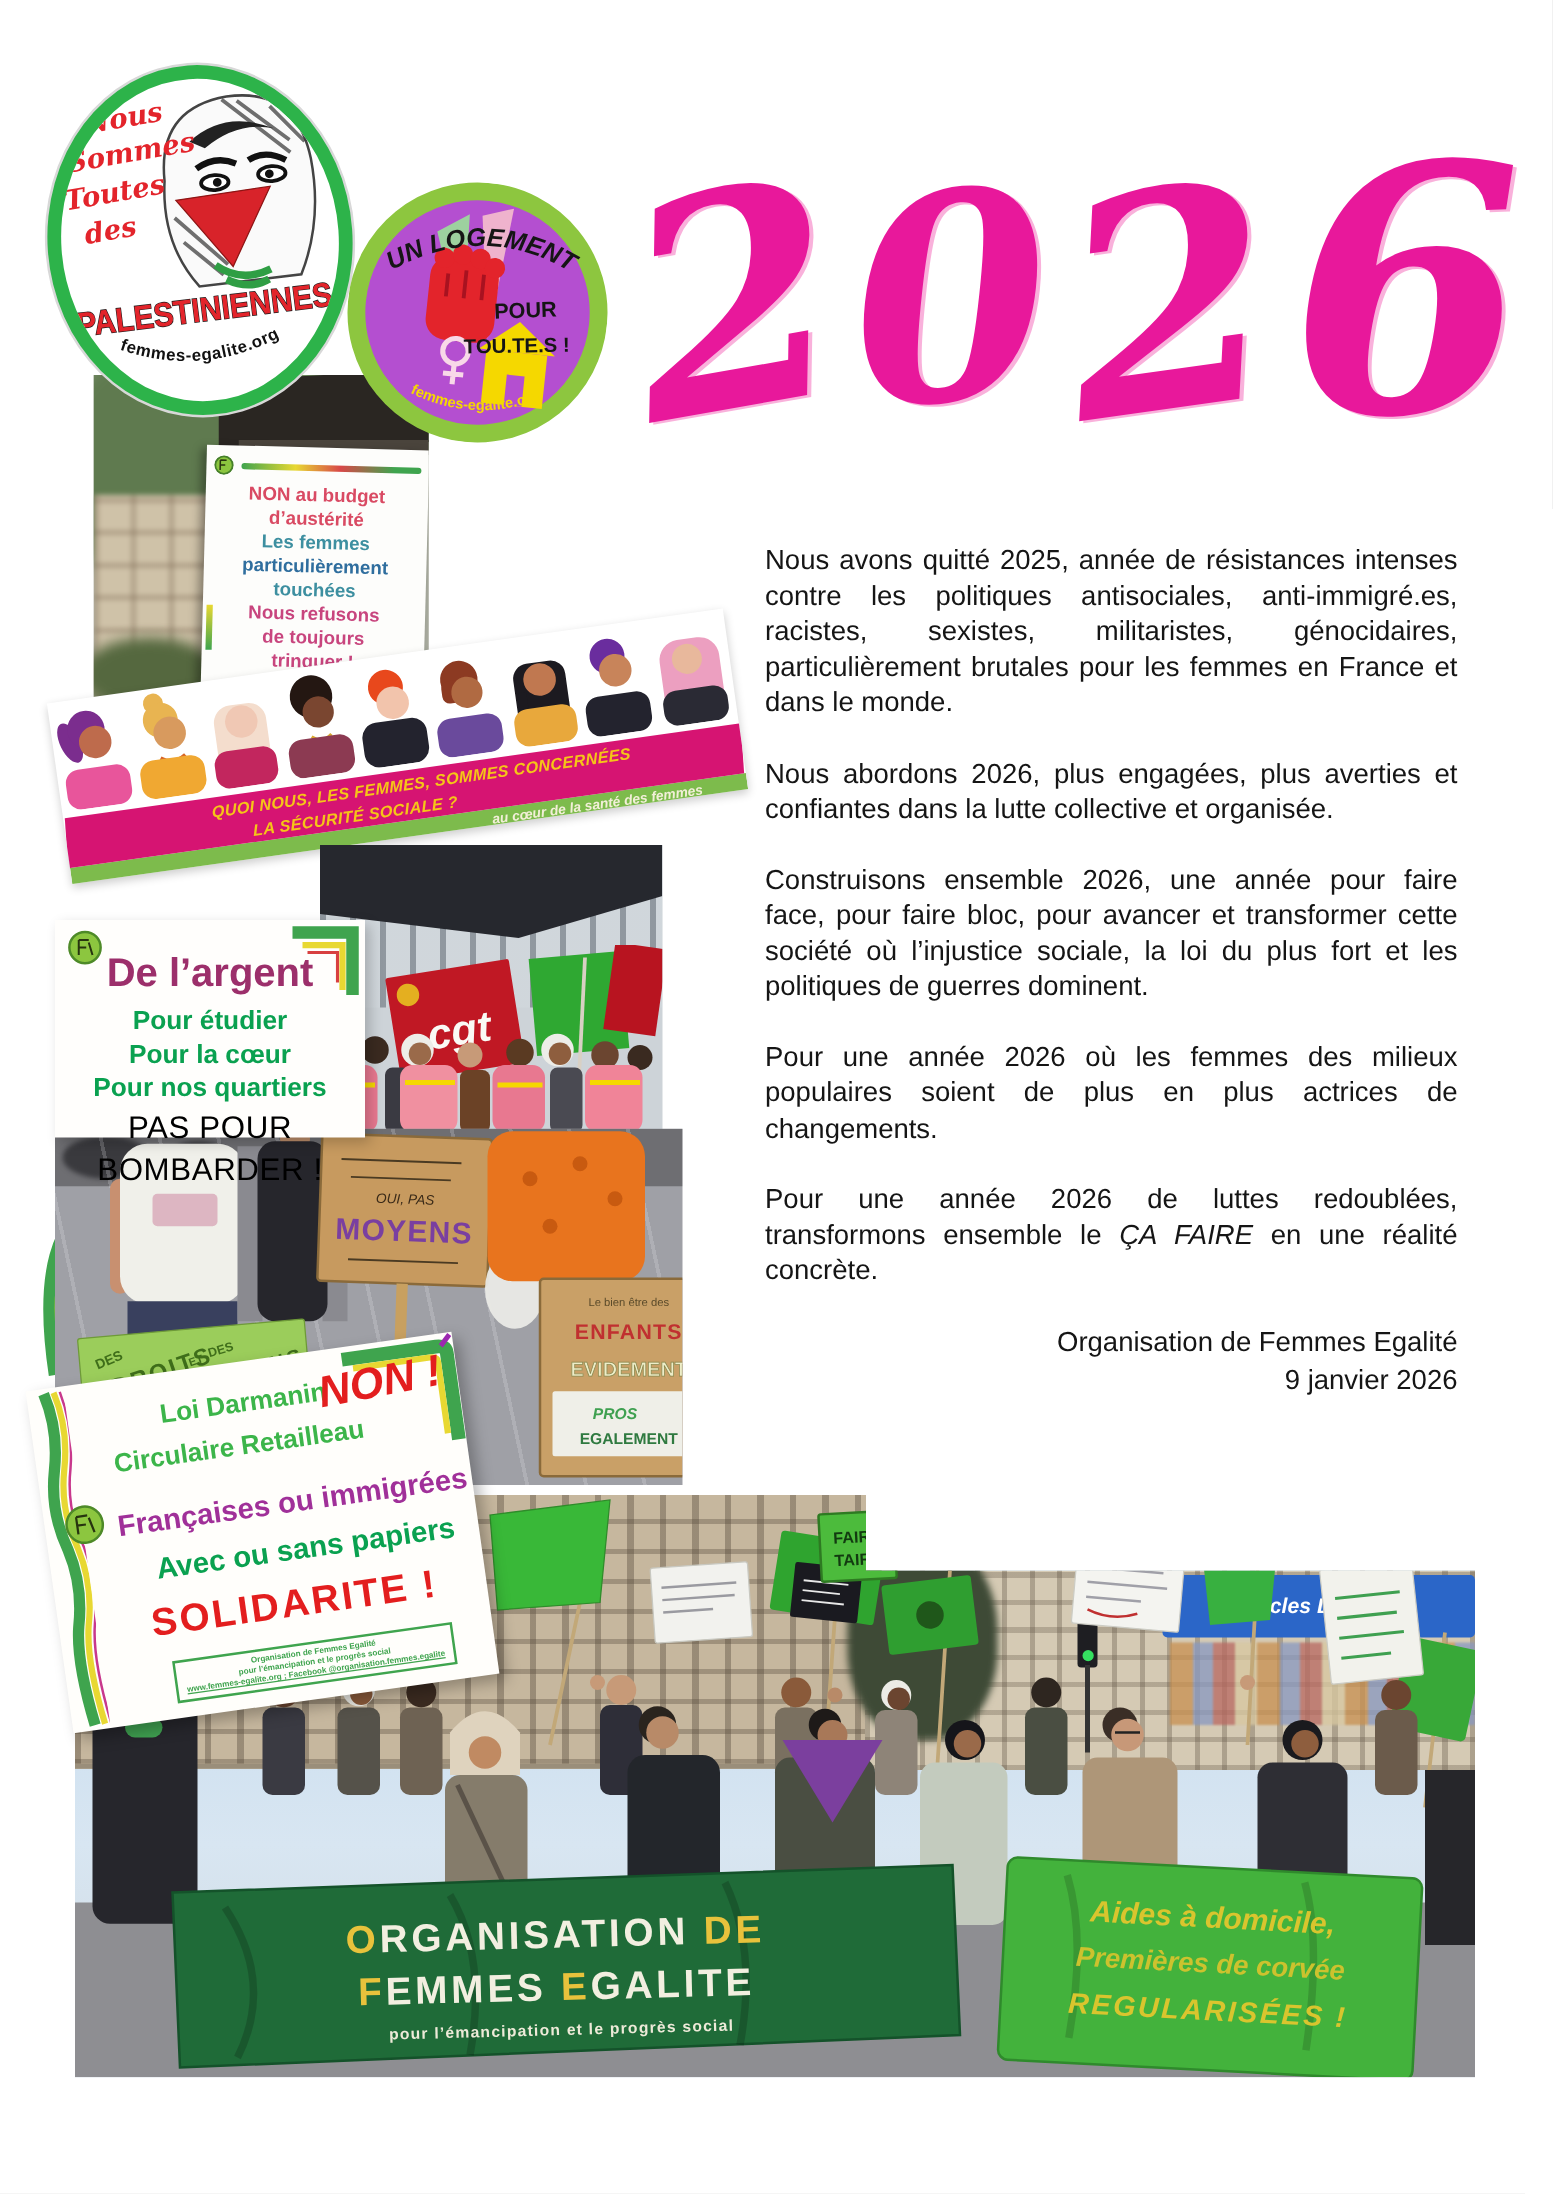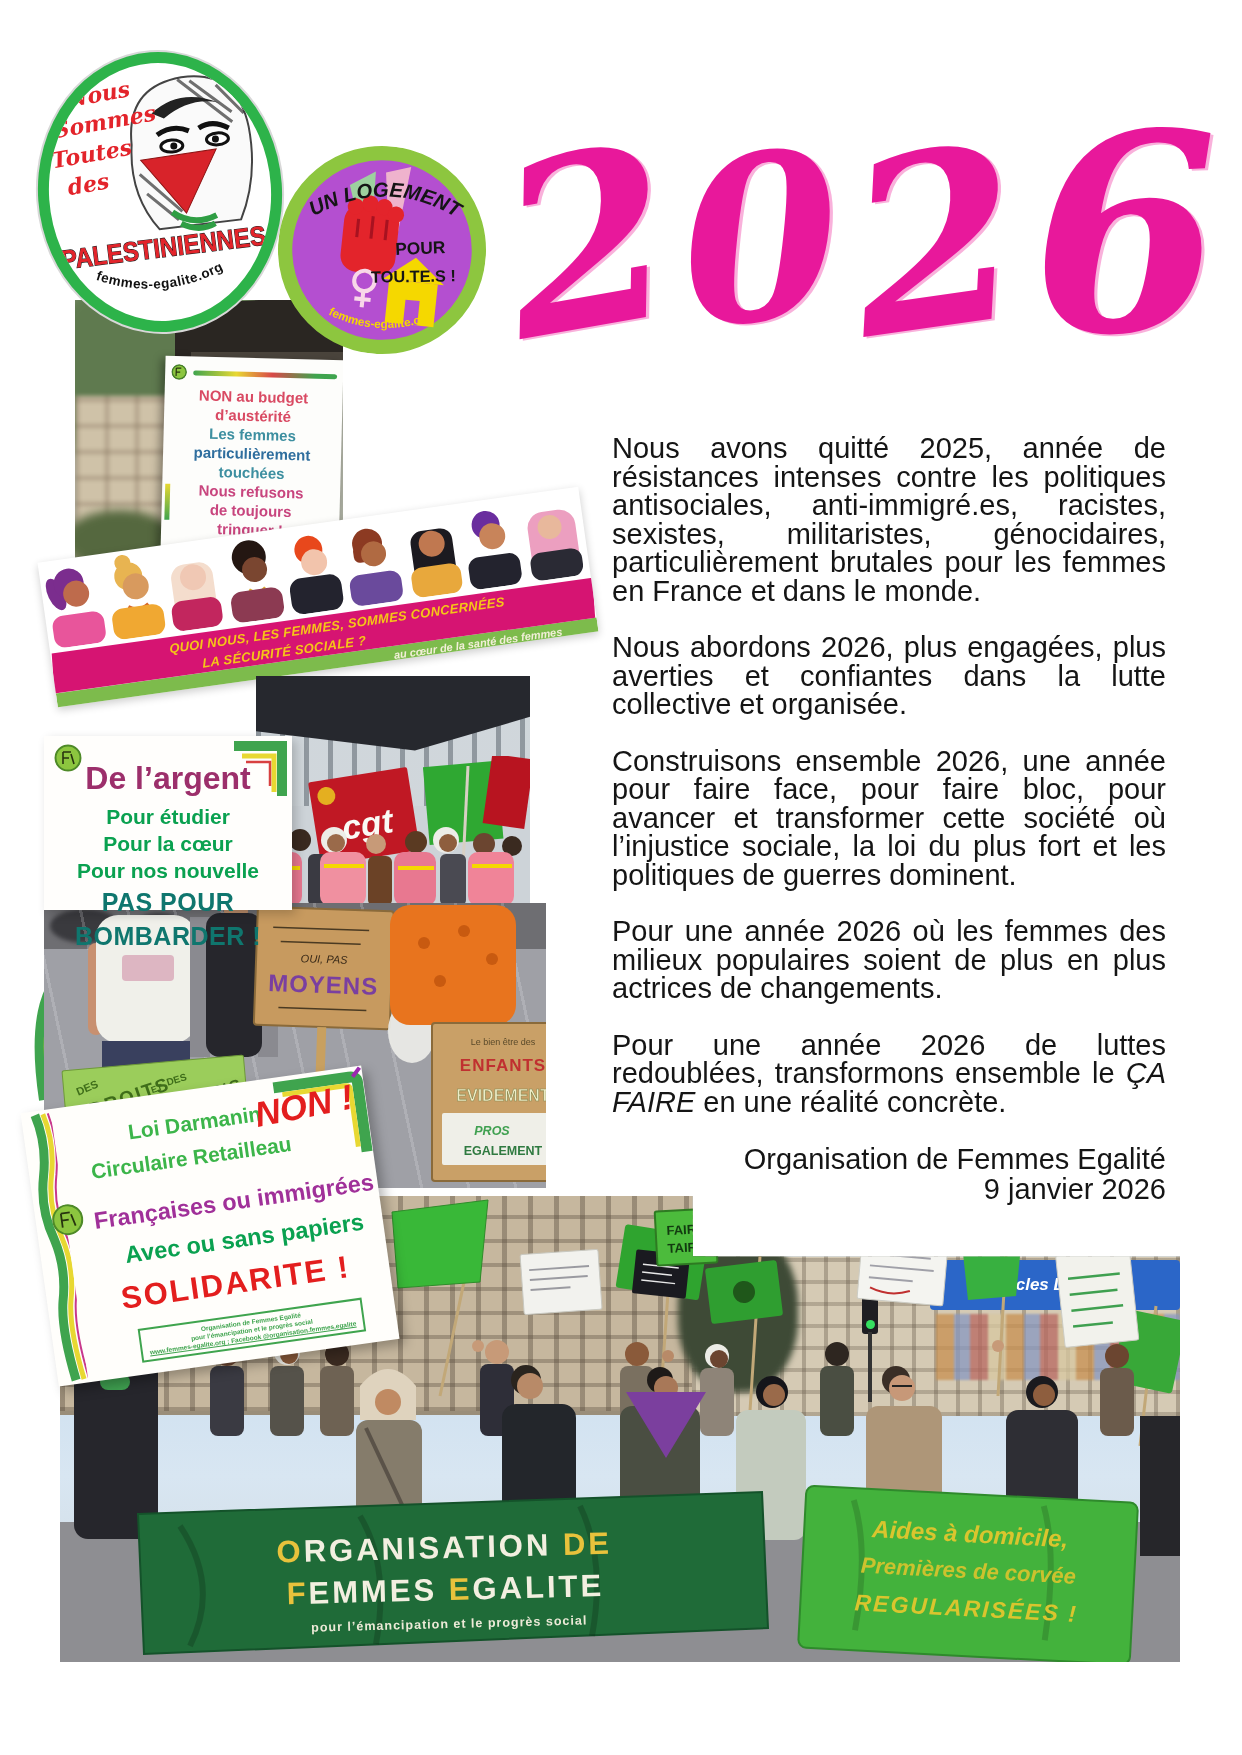--- a/index.html
+++ b/index.html
@@ -55,21 +55,21 @@
   .bw-l1{padding-left:118px;padding-top:2px;}
   .bw-l2{padding-left:150px;}
   .bw-strip{height:18px;background:#7DBB4C;color:#F2EFD8;font-style:italic;font-weight:bold;font-size:11px;
     line-height:18px;text-align:right;padding-right:36px;}
 
   
   .poster-argent{position:absolute;left:44px;top:736px;width:248px;height:174px;background:#FFFEFC;z-index:4;
     box-shadow:4px 4px 10px rgba(0,0,0,.2);text-align:center;}
   .pa-title{margin:24px 0 6px;font-size:32px;font-weight:bold;color:#9C2F6B;}
   .pa-item{font-size:21px;font-weight:bold;color:#0AA150;line-height:27px;}
-  .pa-warn{font-size:25px;font-weight:700;color:#0f766e;line-height:31px;letter-spacing:.5px;margin-top:3px;}
+  .pa-warn{font-size:25px;font-weight:400;color:#000000;line-height:31px;letter-spacing:.5px;margin-top:3px;}
 
   
   .photo-cgt{position:absolute;left:256px;top:676px;width:274px;height:230px;background:#CDD3D8;overflow:hidden;z-index:3;}
   .cgt-glass{position:absolute;left:0;top:0;right:0;height:130px;
     background:repeating-linear-gradient(90deg,rgba(70,80,90,.45) 0 5px,rgba(220,228,232,.2) 5px 24px);}
   .cgt-canopy{position:absolute;left:0;top:0;width:100%;height:120px;background:#26282E;
     clip-path:polygon(0 0,100% 0,100% 34%,58% 62%,0 46%);}
   .photo-cgt svg{position:absolute;left:0;bottom:0;}
 
   
@@ -113,21 +113,21 @@
   .pb-road{position:absolute;left:0;bottom:0;width:100%;height:140px;background:#8E8E92;}
   .pb-bin{position:absolute;left:14px;top:118px;width:84px;height:225px;background:#26262C;border-radius:14px;}
   .pb-bin i{position:absolute;left:26px;top:60px;width:30px;height:16px;background:#3FA050;border-radius:8px;display:block;}
   .pb-van{position:absolute;left:-10px;top:90px;width:80px;height:70px;background:#D8D8D4;filter:blur(2px);}
   .pb-tl{position:absolute;left:802px;top:88px;width:16px;height:50px;background:#1E1E22;border-radius:3px;}
   .pb-tl i{position:absolute;left:4px;bottom:5px;width:9px;height:9px;border-radius:50%;background:#35E060;display:block;}
   .pb-tlpole{position:absolute;left:808px;top:136px;width:4px;height:70px;background:#333;}
   .photo-bottom > svg{position:absolute;left:0;top:0;}
 
   
-  .message{position:absolute;left:612px;top:434px;width:554px;color:#151515;font-size:29px;line-height:28.5px;
+  .message{position:absolute;left:612px;top:434px;width:554px;color:#151515;font-size:22px;line-height:28.5px;
     text-align:justify;z-index:5;}
   .message p{margin:0 0 28px 0;}
   .sig{margin-top:26px;text-align:right;line-height:30px;}
 </style>
 </head>
 <body>
 
 <div class="page">
 
   <div class="badge-pal">
@@ -298,21 +298,21 @@
       <path d="M9,8 v12 M9,8 h8 M9,14 h6 M17,10 l3,10" stroke="#27340F" stroke-width="1.6" fill="none"></path>
     </svg>
     <svg style="position:absolute;right:0;top:0;" width="64" height="64" viewBox="0 0 64 64">
       <path d="M6,10 H54 V60" stroke="#3FA44E" stroke-width="10" fill="none"></path>
       <path d="M14,20 H46 V56" stroke="#E8D832" stroke-width="5" fill="none"></path>
       <path d="M18,26 H42 V50" stroke="#D84040" stroke-width="2.5" fill="none"></path>
     </svg>
     <div class="pa-title">De l’argent</div>
     <div class="pa-item">Pour étudier</div>
     <div class="pa-item">Pour la cœur</div>
-    <div class="pa-item">Pour nos nouvelle</div>
+    <div class="pa-item">Pour nos quartiers</div>
     <div class="pa-warn">PAS POUR</div>
     <div class="pa-warn">BOMBARDER !</div>
   </div>
 
   <div class="photo-cgt">
     <div class="cgt-glass"></div>
     <div class="cgt-canopy"></div>
     <svg width="274" height="150" viewBox="0 0 274 150">
       <g>
         <rect x="170" y="8" width="74" height="78" fill="#2FA832" transform="rotate(-5 205 45)"></rect>

